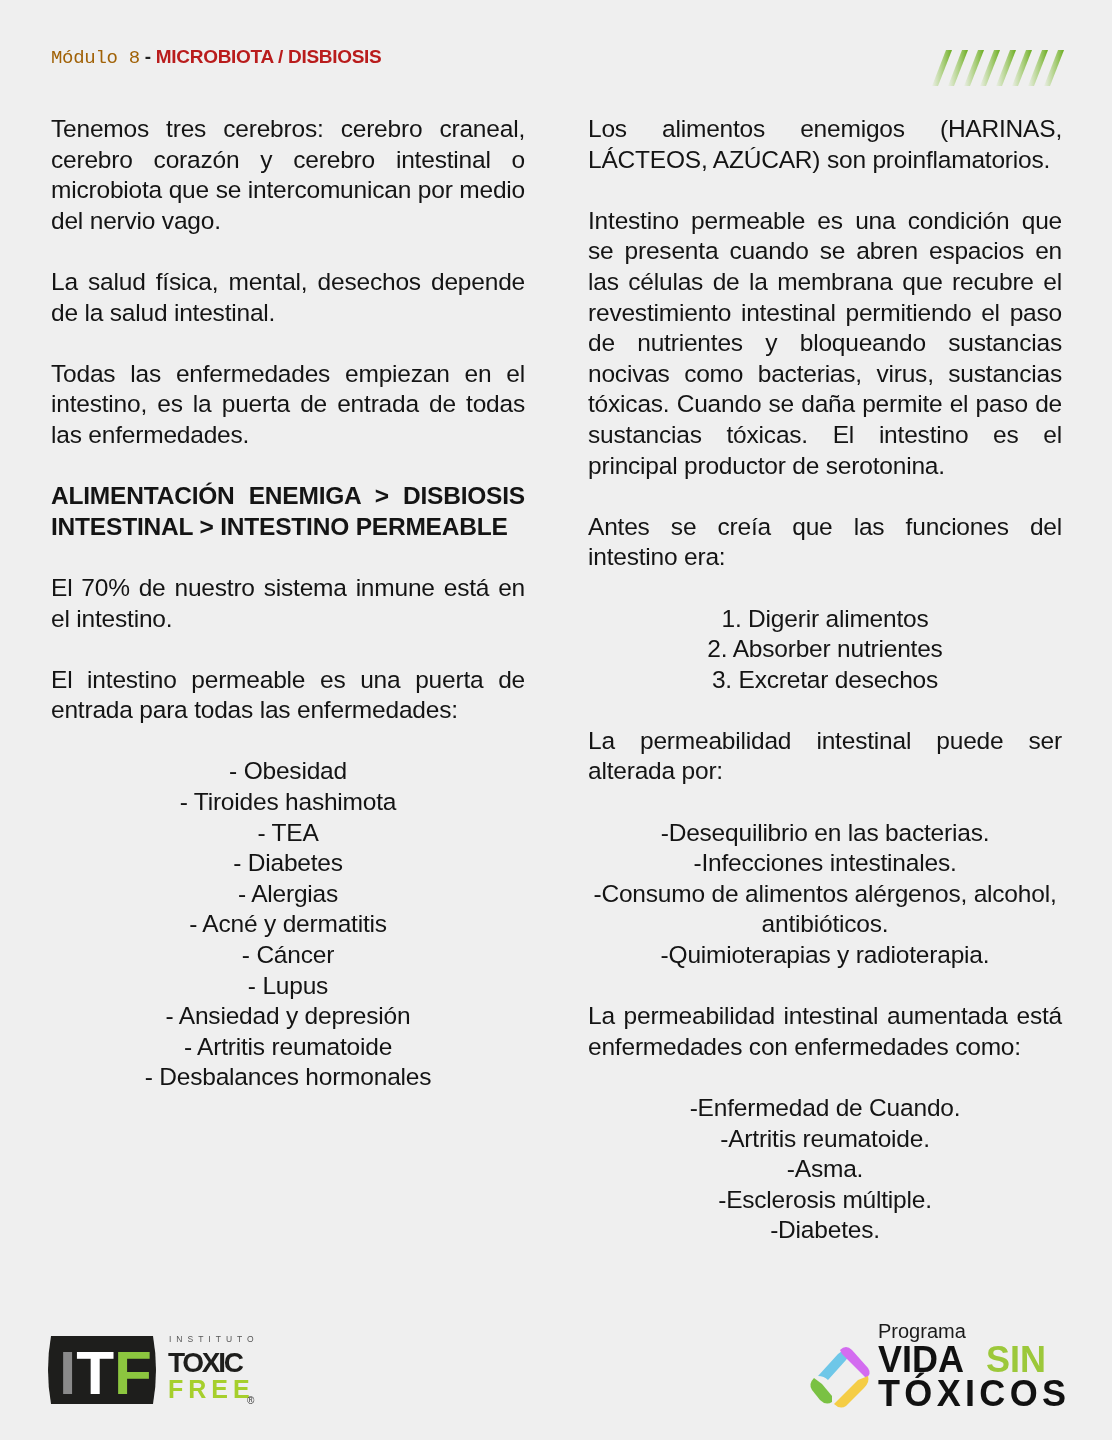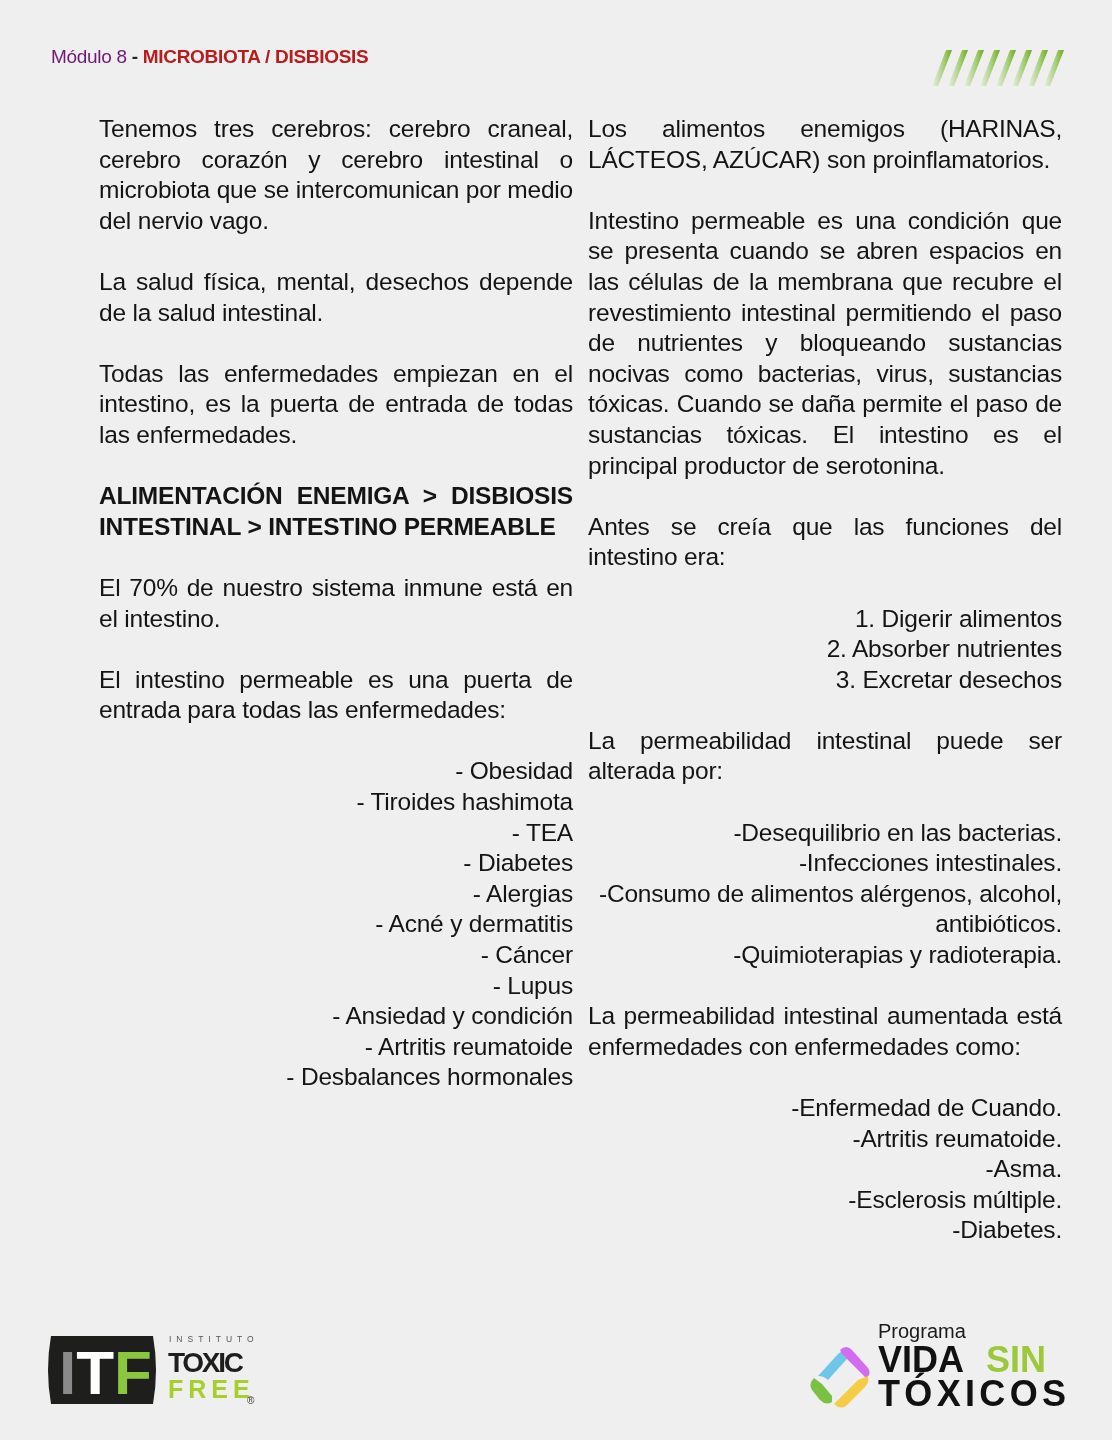--- a/index.html
+++ b/index.html
@@ -8,35 +8,35 @@
       background: #efefef;
       font-family: "Liberation Sans", "DejaVu Sans", sans-serif;
       color: #141414;
       position: relative;
       overflow: hidden;
     }
     .header {
       position: absolute; left: 51px; top: 46px;
       font-size: 19px; letter-spacing: -0.3px;
     }
-    .header .mod { color: #701a75; }
+    .header .mod { color: #a16207; font-family: Liberation Mono, monospace; }
     .header .sep { color: #222; font-weight: bold; }
     .header .topic { color: #b91c1c; font-weight: bold; }
     .stripes { position: absolute; left: 918px; top: 48px; width: 150px; height: 40px; }
 
     .col {
       position: absolute; top: 114px; width: 474px;
       font-size: 24.5px; line-height: 30.6px;
       text-align: justify; letter-spacing: -0.2px;
     }
-    .col.left { left: 51px; margin-left: 48px; }
+    .col.left { left: 51px; }
     .col.right { left: 588px; }
     .para { margin-bottom: 30.6px; }
     .para.bold { font-weight: bold; }
-    .list-item { text-align: right; }
+    .list-item { text-align: center; }
     .list { margin-bottom: 30.6px; }
 
     .itf-logo { position: absolute; left: 47px; top: 1332px; width: 220px; height: 76px; }
     .vst-logo { position: absolute; left: 806px; top: 1318px; width: 265px; height: 95px; }
   </style>
 </head>
 <body>
 
 <div class="header">
   <span class="mod">Módulo 8</span><span class="sep"> - </span><span class="topic">MICROBIOTA / DISBIOSIS</span>
@@ -70,21 +70,21 @@
   <p class="para">El intestino permeable es una puerta de entrada para todas las enfermedades:</p>
   <div class="list">
     <div class="list-item">- Obesidad</div>
     <div class="list-item">- Tiroides hashimota</div>
     <div class="list-item">- TEA</div>
     <div class="list-item">- Diabetes</div>
     <div class="list-item">- Alergias</div>
     <div class="list-item">- Acné y dermatitis</div>
     <div class="list-item">- Cáncer</div>
     <div class="list-item">- Lupus</div>
-    <div class="list-item">- Ansiedad y condición</div>
+    <div class="list-item">- Ansiedad y depresión</div>
     <div class="list-item">- Artritis reumatoide</div>
     <div class="list-item">- Desbalances hormonales</div>
   </div>
 </div>
 
 <div class="col right">
   <p class="para">Los alimentos enemigos (HARINAS, LÁCTEOS, AZÚCAR) son proinflamatorios.</p>
   <p class="para">Intestino permeable es una condición que se presenta cuando se abren espacios en las células de la membrana que recubre el revestimiento intestinal permitiendo el paso de nutrientes y bloqueando sustancias nocivas como bacterias, virus, sustancias tóxicas. Cuando se daña permite el paso de sustancias tóxicas. El intestino es el principal productor de serotonina.</p>
   <p class="para">Antes se creía que las funciones del intestino era:</p>
   <div class="list">

